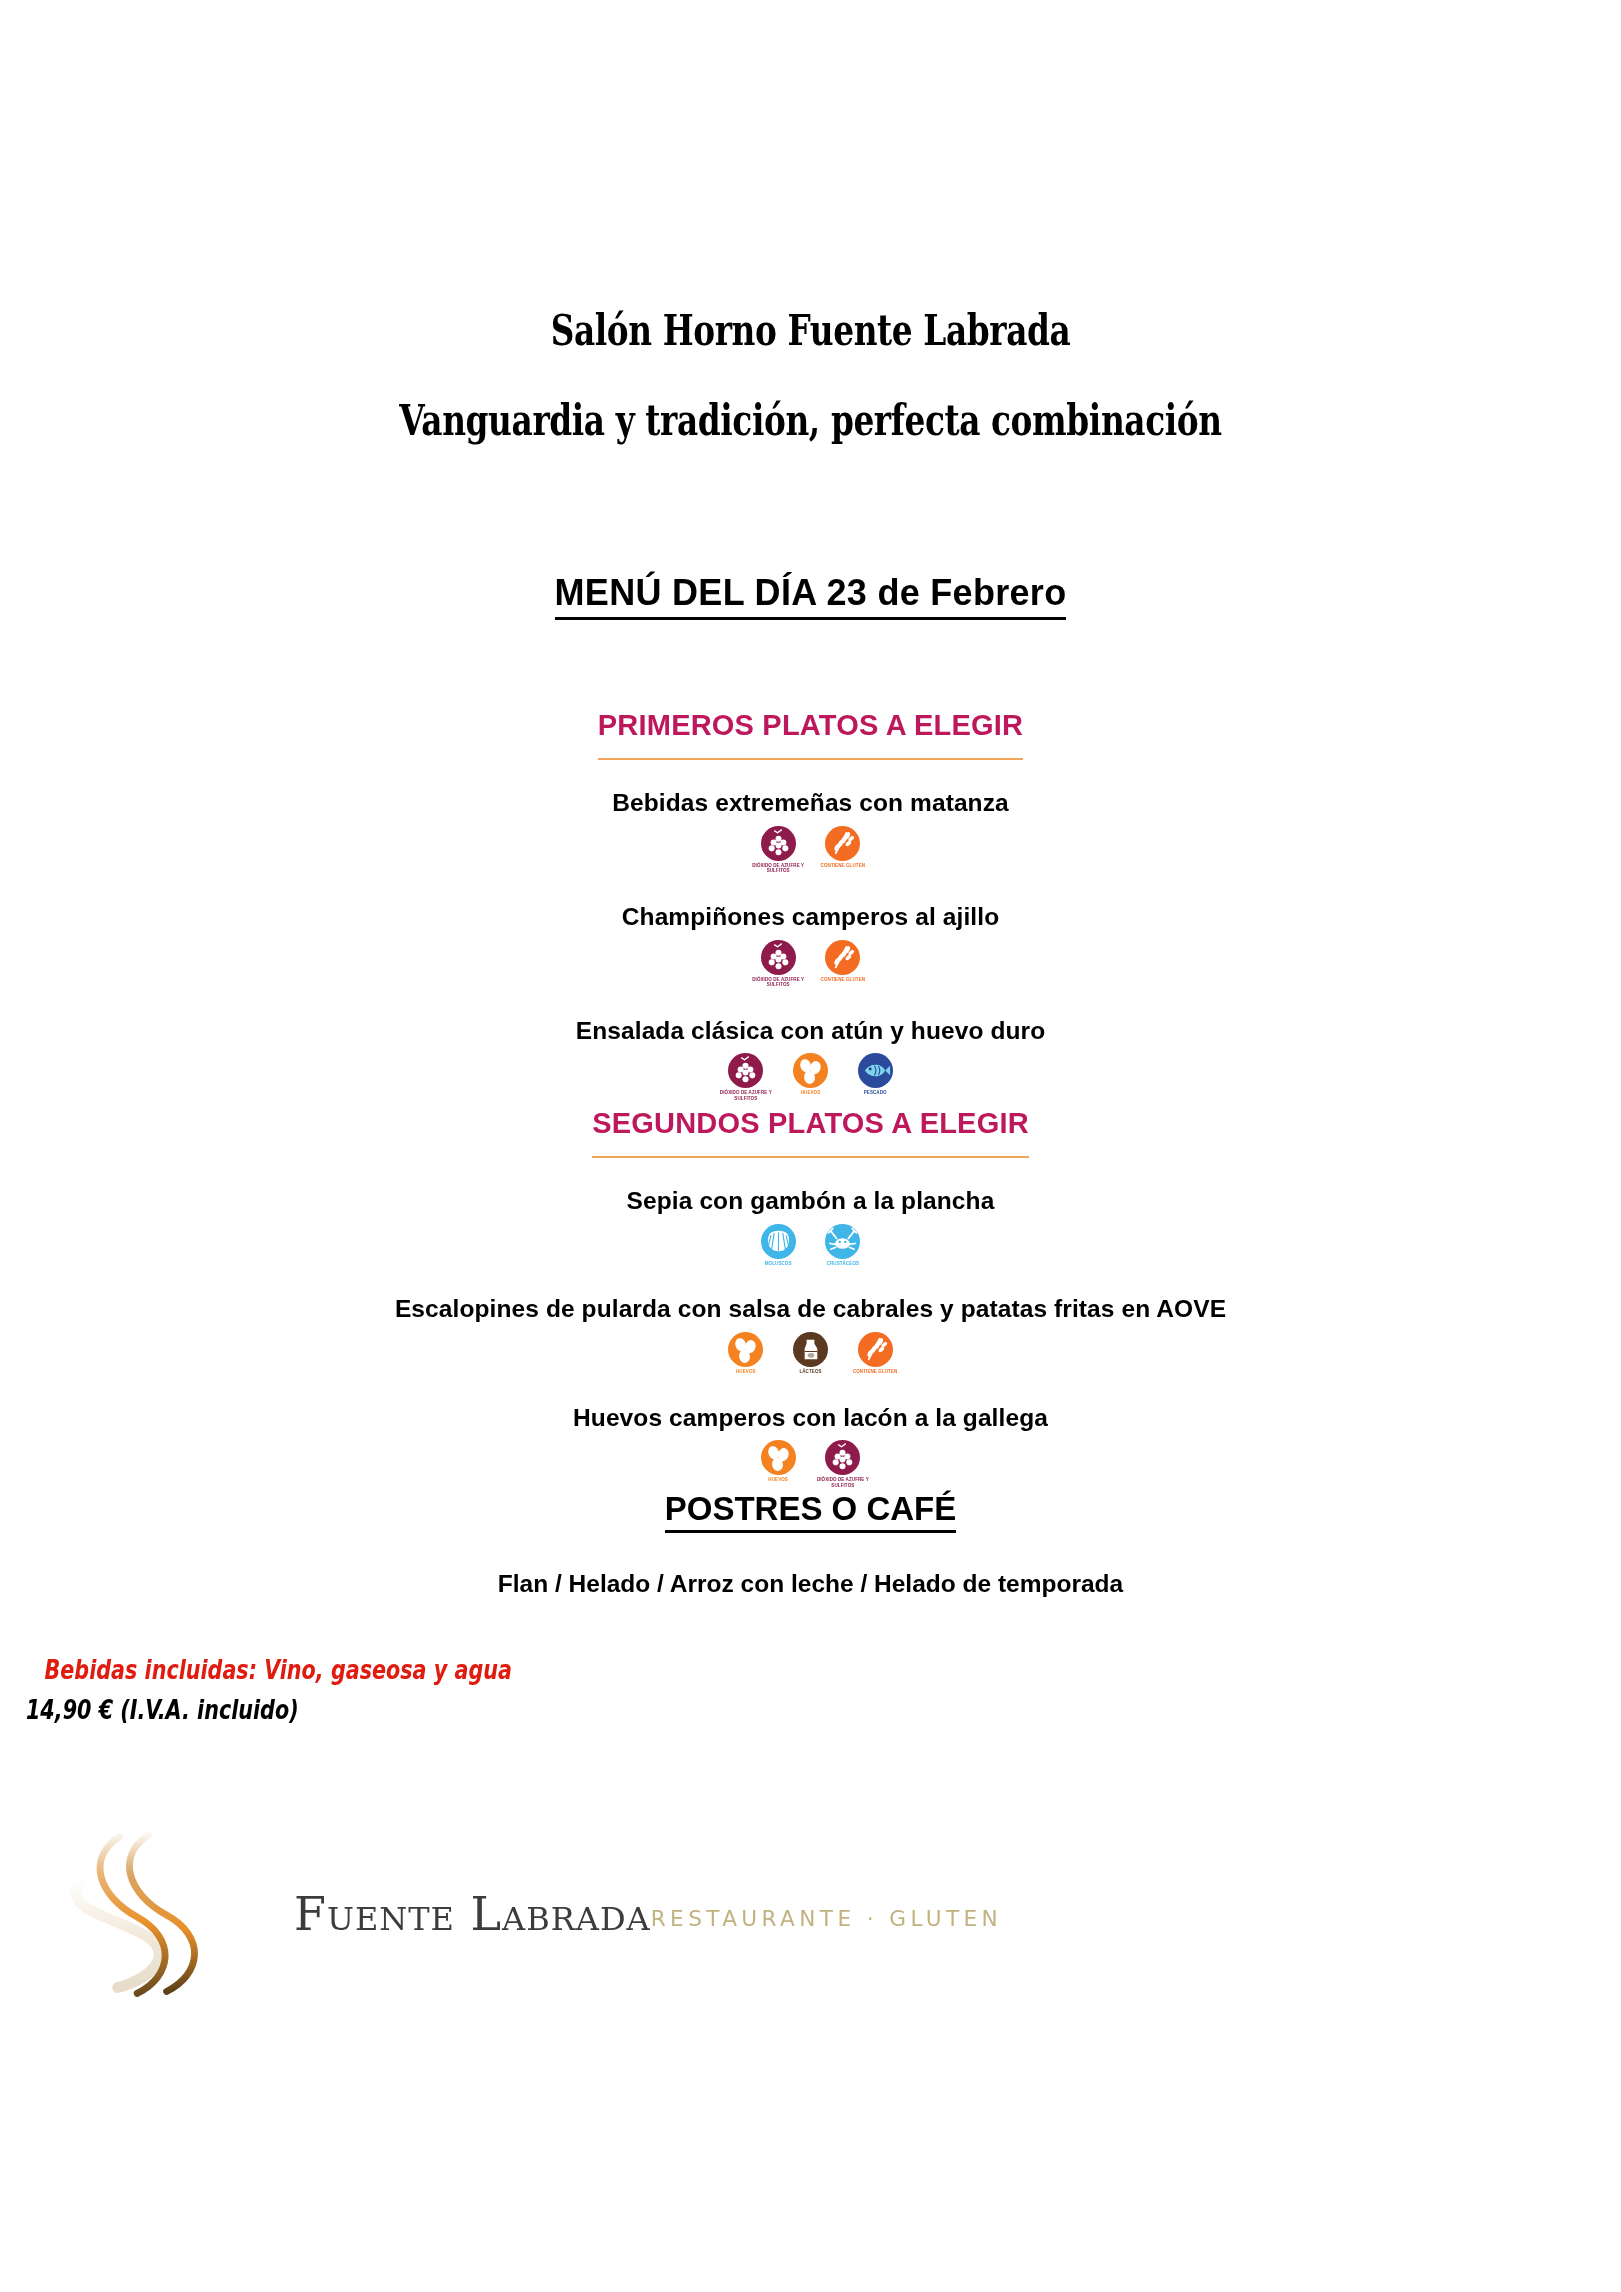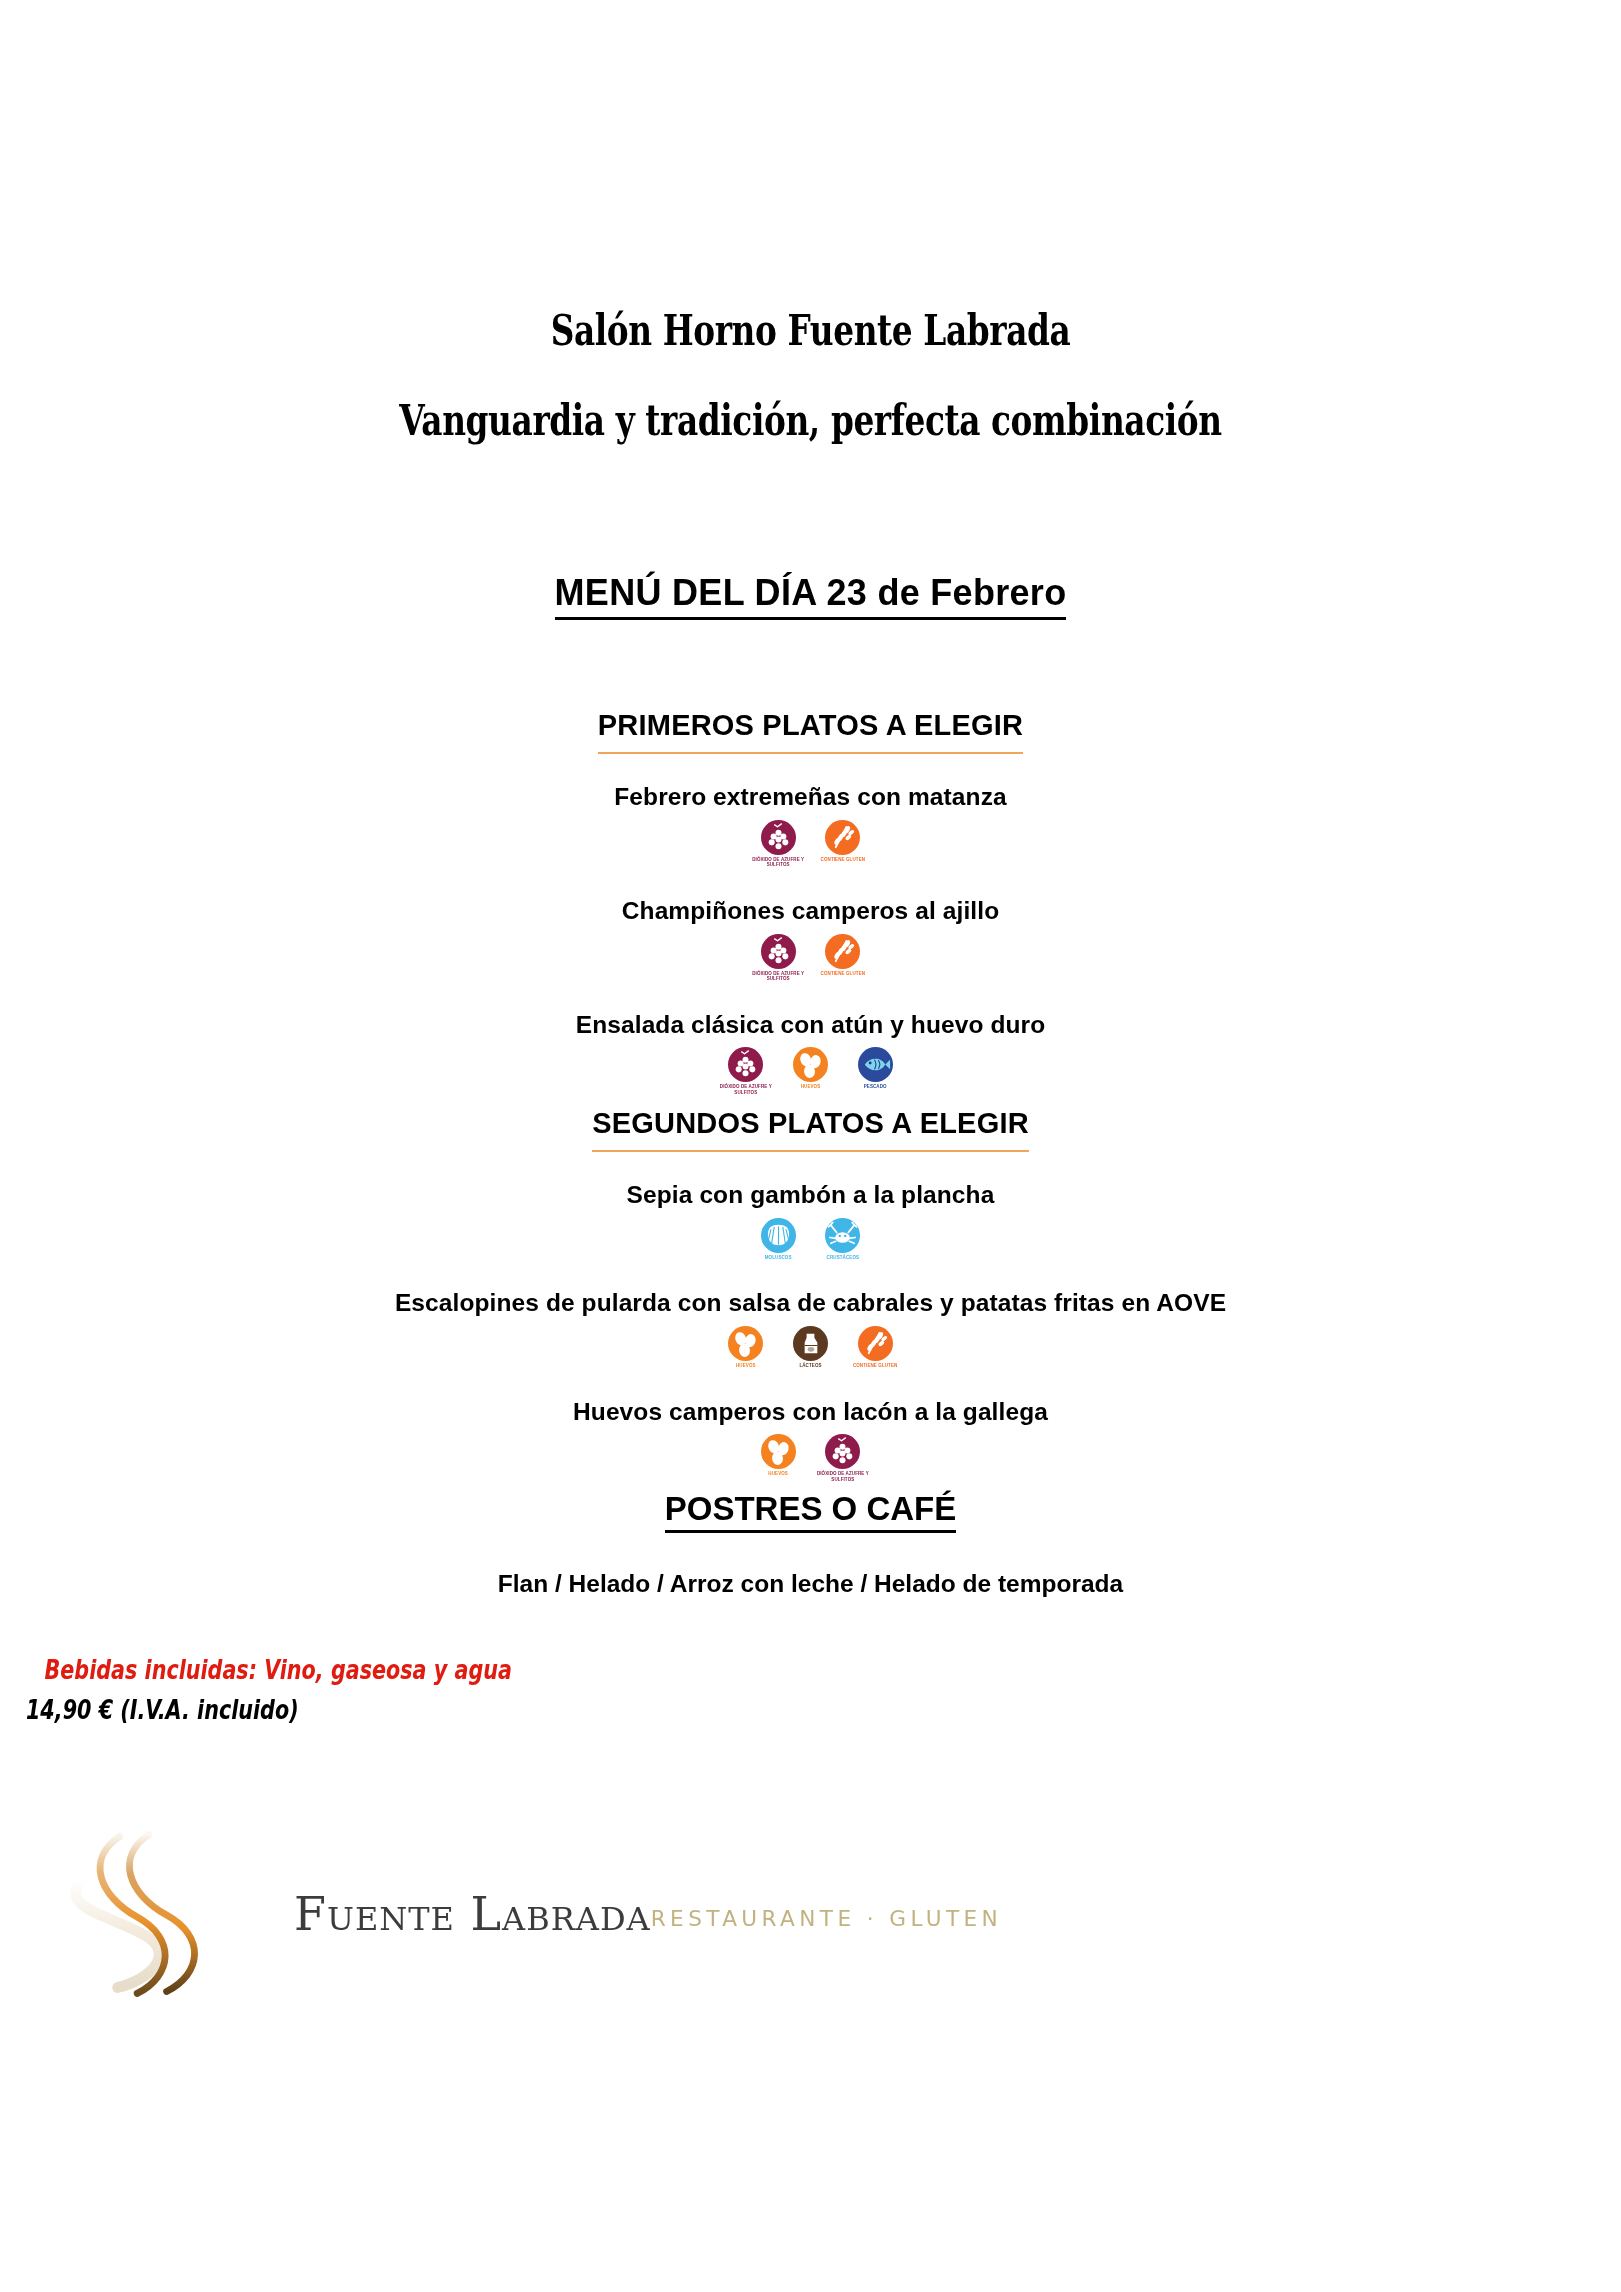--- a/index.html
+++ b/index.html
@@ -70,23 +70,23 @@
   .section {
     position: absolute;
     left: 0;
     width: 100%;
     text-align: center;
   }
   .section-heading {
     display: inline-block;
     font-size: 29px;
     font-weight: bold;
-    color: #000000;
+    color: #be185d;
     border-bottom: 2.9px solid #F0A55B;
-    padding-bottom: 10px;
+    padding-bottom: 16px;
     letter-spacing: 0.2px;
     white-space: nowrap;
   }
   .dish {
     margin-top: 29px;
   }
   .dish-name {
     font-size: 24.5px;
     font-weight: bold;
     color: #000000;
@@ -224,21 +224,21 @@
   <div class="header-block">
     <div class="brand-line brand-line-1">Salón Horno Fuente Labrada</div>
     <div class="brand-line brand-line-2">Vanguardia y tradición, perfecta combinación</div>
   </div>
 
   <div class="day-title-wrap">
     <span class="day-title">MENÚ DEL DÍA 23 de Febrero</span>
   </div>
 
   <div class="section" id="section-primeros" style="top:698px;"><span class="section-heading">PRIMEROS PLATOS A ELEGIR</span><div class="dish">
-        <div class="dish-name">Febrero extremeñas con matanza</div>
+        <div class="dish-name">Bebidas extremeñas con matanza</div>
         <div class="allergens">
           <div class="allergen">
             <div class="allergen-badge" style="background: rgb(142, 27, 75);">
               <svg width="35" height="35" viewBox="0 0 36 36">
                 <path d="M17 7 l4 -3 M17 7 l-3 -2" stroke="#fff" stroke-width="1.4" fill="none" stroke-linecap="round"></path>
                 <circle cx="18" cy="13" r="3.1" fill="#fff"></circle>
                 <circle cx="13" cy="17" r="3.1" fill="#fff"></circle>
                 <circle cx="23" cy="17" r="3.1" fill="#fff"></circle>
                 <circle cx="18" cy="20" r="3.1" fill="#fff"></circle>
                 <circle cx="11" cy="23" r="3.1" fill="#fff"></circle>

